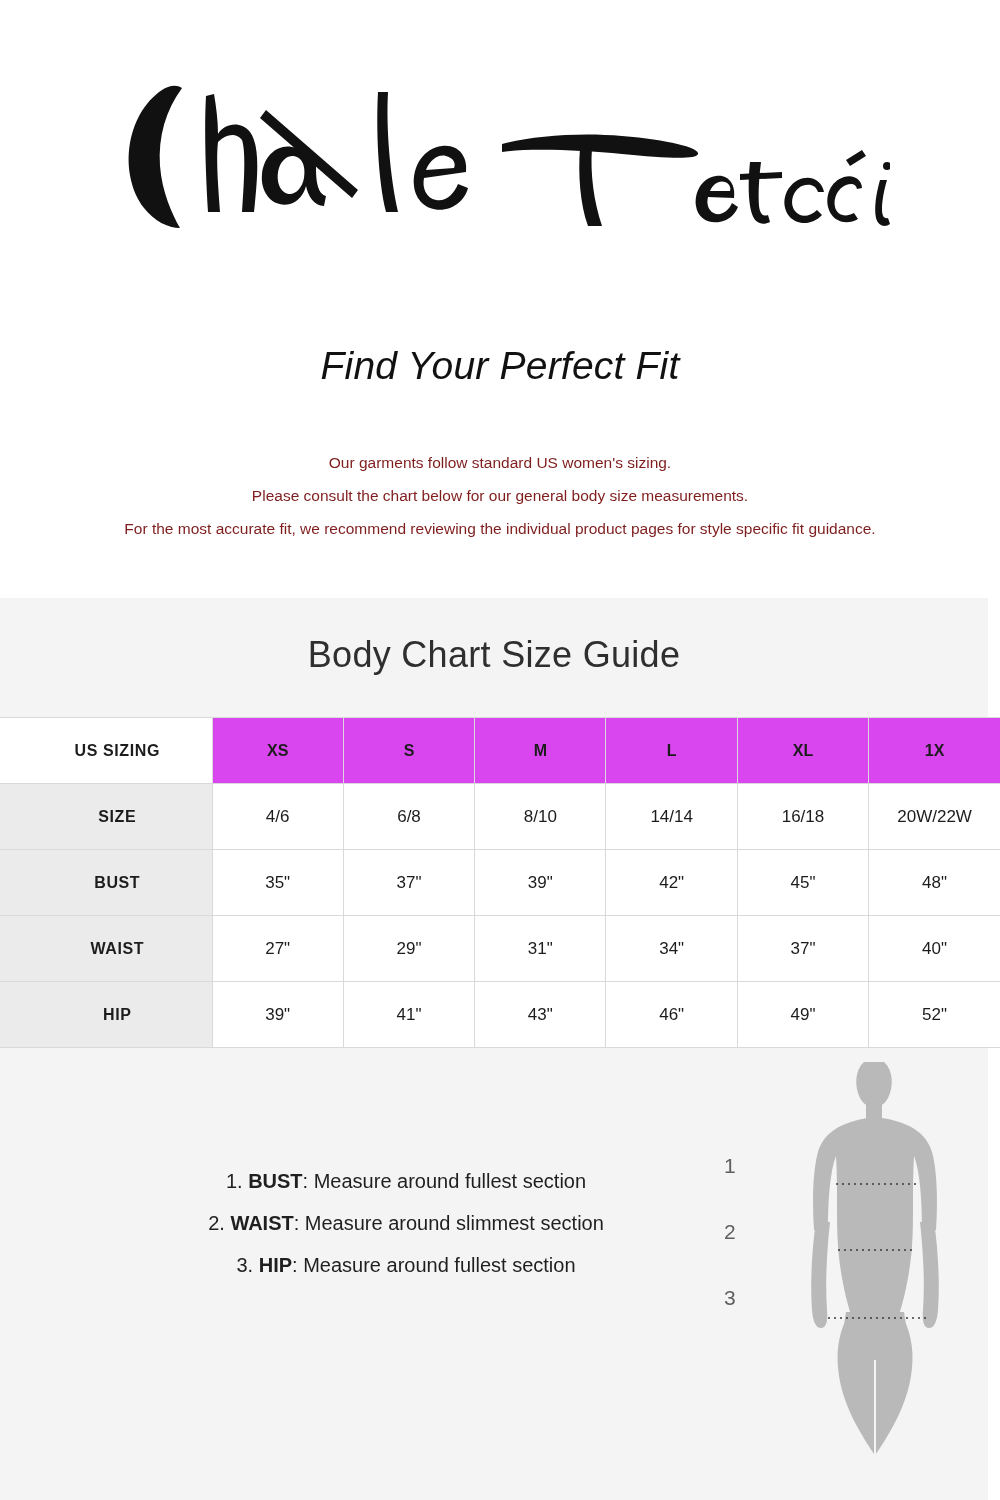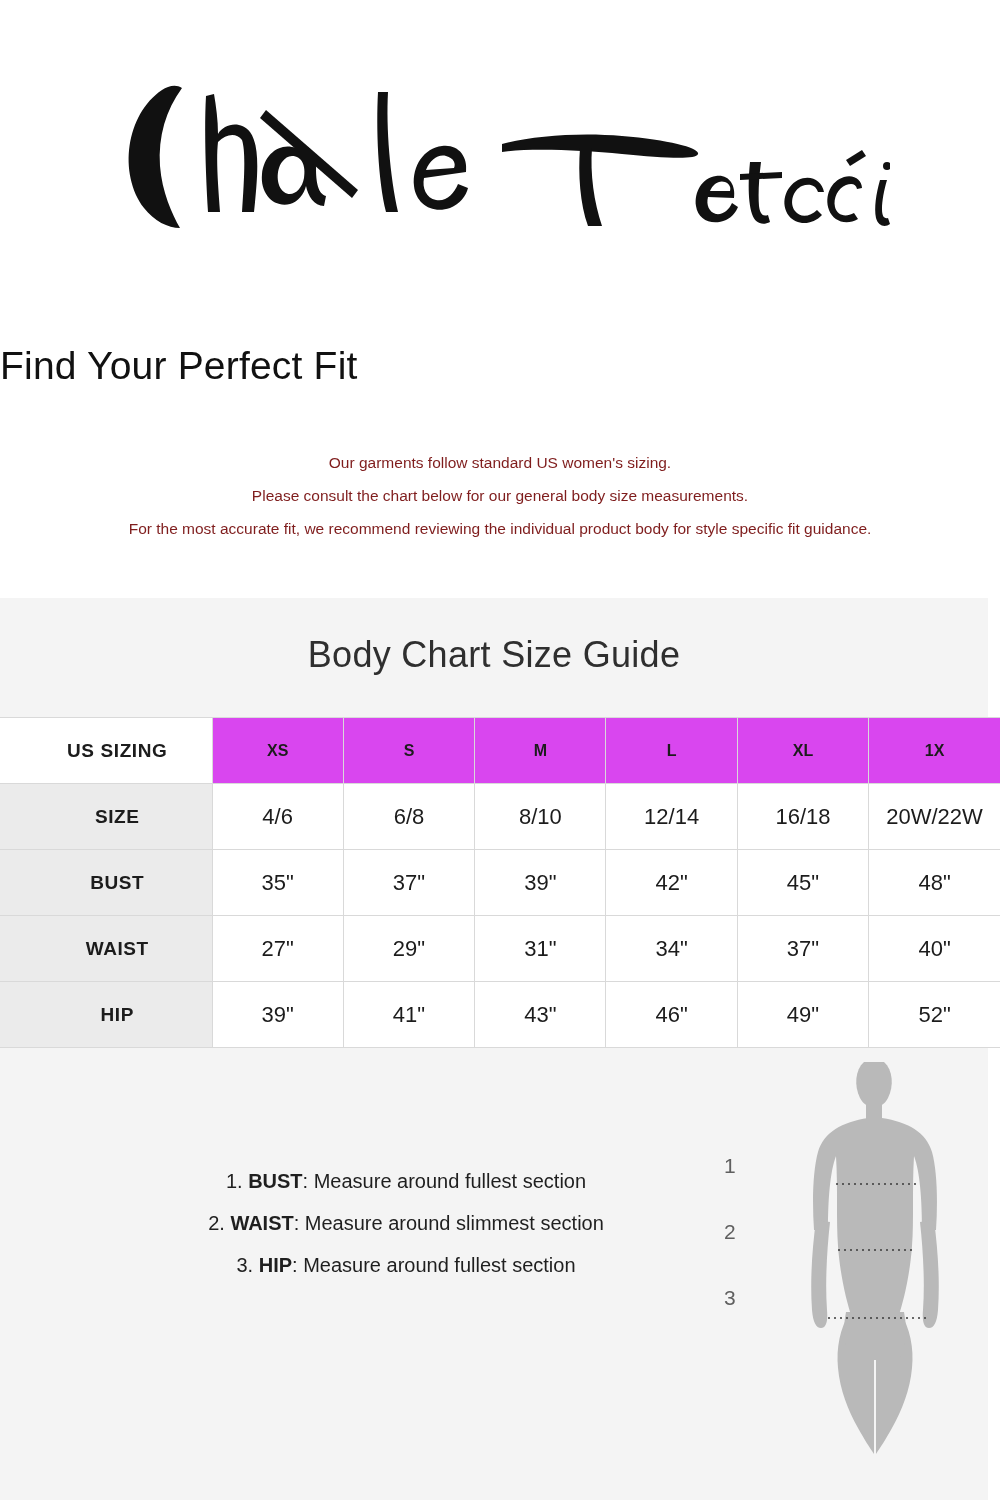--- a/index.html
+++ b/index.html
@@ -23,26 +23,28 @@
     width: 100%;
     padding-top: 62px;
     display: flex;
     justify-content: center;
     align-items: flex-end;
   }
   .logo-svg { display: block; }
 
   
   .headline {
+    text-align: center;
     font-size: 39px;
     font-weight: 400;
     letter-spacing: 0.2px;
     color: #111;
     margin-top: 92px;
     font-family: "Liberation Sans", sans-serif;
+    font-style: italic;
   }
 
   .intro {
     margin-top: 58px;
     text-align: center;
     font-size: 15.5px;
     line-height: 33px;
     color: #7f1d1d;
     font-family: "Liberation Sans", sans-serif;
     padding: 0 10px;
@@ -83,32 +85,32 @@
     text-align: center;
     font-size: 16px;
     font-weight: 700;
     color: #1c1c1c;
     padding: 0 4px;
   }
   .size-table th.rowhead, .size-table td.rowhead {
     background: #ebebeb;
     font-weight: 700;
     letter-spacing: 0.6px;
-    font-size: 19px;
+    font-size: 16px;
     width: 212px;
     padding-left: 27px;
   }
   .size-table thead th {
     background: #d946ef;
     font-weight: 700;
   }
   .size-table thead th.rowhead { background: #ffffff; }
   .size-table tbody td.value {
     font-weight: 400;
-    font-size: 22px;
+    font-size: 17px;
   }
   .size-table td:first-child, .size-table th:first-child { border-left: none; }
   .size-table td:last-child, .size-table th:last-child { border-right: none; }
 
   
   .instructions {
     position: absolute;
     left: 16px;
     top: 1160px;
     width: 780px;
@@ -173,21 +175,21 @@
         <path d="M736 98 L752 88 L756 94 L740 104 Z"></path>
       </g>
     </svg>
   </div>
 
   <div class="headline">Find Your Perfect Fit</div>
 
   <div class="intro">
     <div>Our garments follow standard US women's sizing.</div>
     <div>Please consult the chart below for our general body size measurements.</div>
-    <div>For the most accurate fit, we recommend reviewing the individual product body for style specific fit guidance.</div>
+    <div>For the most accurate fit, we recommend reviewing the individual product pages for style specific fit guidance.</div>
   </div>
 
   <div class="panel">
     <div class="panel-title">Body Chart Size Guide</div>
   </div>
 
   <table class="size-table">
     <thead>
       <tr>
         <th class="rowhead">US SIZING</th>
@@ -198,21 +200,21 @@
         <th>XL</th>
         <th>1X</th>
       </tr>
     </thead>
     <tbody>
       <tr>
         <td class="rowhead">SIZE</td>
         <td class="value">4/6</td>
         <td class="value">6/8</td>
         <td class="value">8/10</td>
-        <td class="value">12/14</td>
+        <td class="value">14/14</td>
         <td class="value">16/18</td>
         <td class="value">20W/22W</td>
       </tr>
       <tr>
         <td class="rowhead">BUST</td>
         <td class="value">35"</td>
         <td class="value">37"</td>
         <td class="value">39"</td>
         <td class="value">42"</td>
         <td class="value">45"</td>

